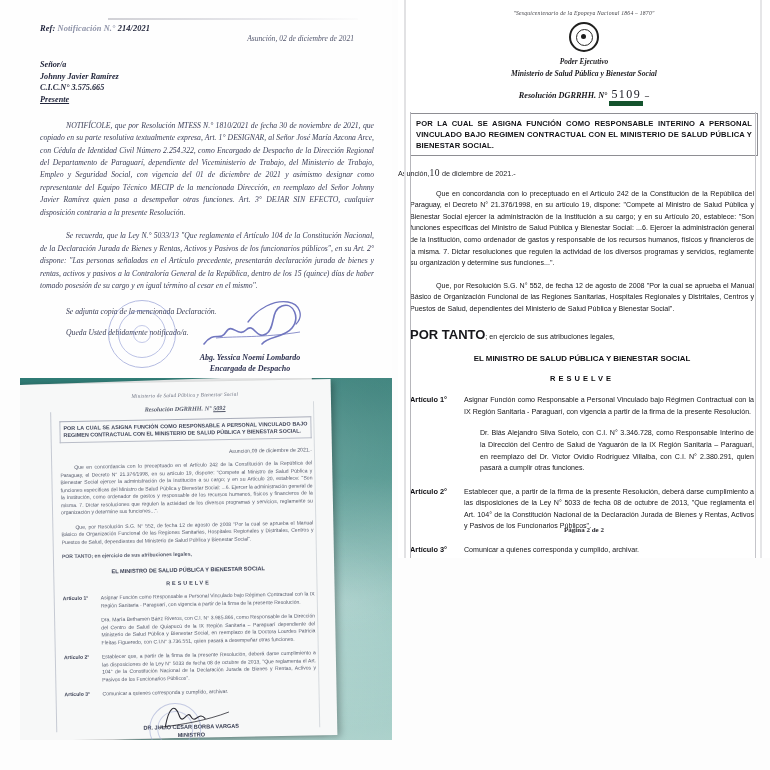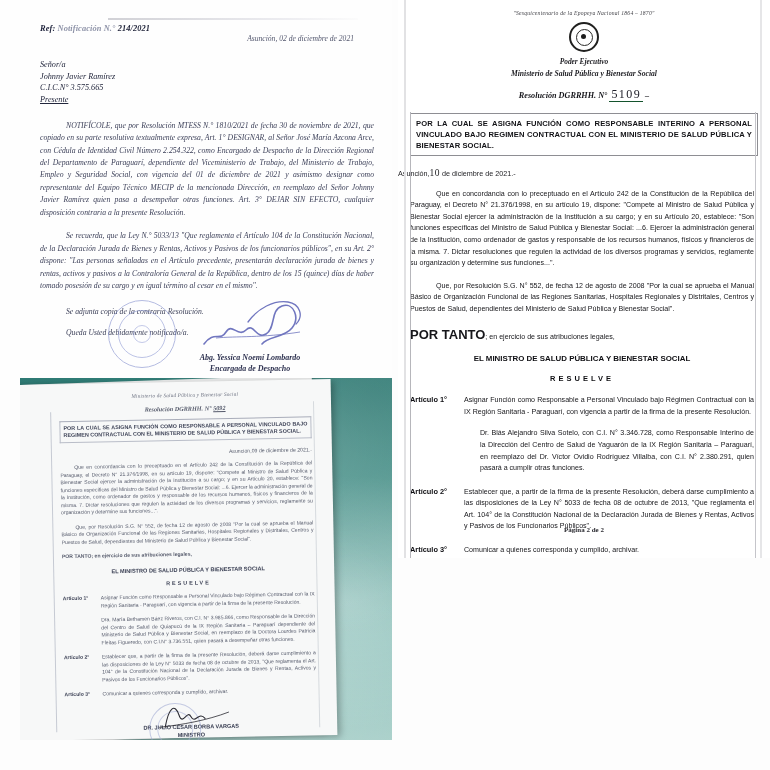--- a/index.html
+++ b/index.html
@@ -28,21 +28,21 @@
     font-weight:bold;font-style:italic;font-size:8.4px;letter-spacing:.1px;
     color:#262a42;
   }
   .ref .faded{color:#8e93a8;font-weight:bold;}
   .ref .num{color:#1e2238;}
   .asuncion-left{
     position:absolute;right:20px;top:10px;
     font-style:italic;font-size:7.6px;color:#53576e;
   }
   .addressee{margin-top:26px;line-height:1.42;font-size:8.2px;}
-  .addressee div{font-weight:normal;font-style:italic;color:#22263c;}
+  .addressee div{font-weight:bold;font-style:italic;color:#22263c;}
   .addressee .under{text-decoration:underline;}
   .notif-body{
     margin-top:14px;font-style:italic;font-size:7.7px;line-height:1.62;
     text-align:justify;color:#3a3e57;
   }
   .notif-body p{margin:0 0 11px 0;text-indent:26px;}
   .notif-closing{
     margin-top:6px;font-style:italic;font-size:7.7px;line-height:2.0;
     color:#3a3e57;text-indent:26px;
   }
@@ -168,21 +168,21 @@
     font-size:7.4px;color:#1d1d22;line-height:1.45;
   }
   .res-poder .sub{font-weight:bold;font-size:7.6px;}
   .res-num{
     text-align:center;margin-top:8px;
     font-family:"Liberation Serif",serif;font-style:italic;font-weight:bold;
     font-size:8.2px;color:#16161b;
   }
   .res-num .hand{
     font-family:"Liberation Serif",serif;font-style:normal;font-weight:normal;
-    font-size:12px;letter-spacing:1.4px;border-bottom:1px solid #14532d;
+    font-size:12px;letter-spacing:1.4px;border-bottom:5px solid #14532d;
     padding:0 2px;color:#20202a;
   }
   .res-title{
     margin:11px 12px 0 12px;border:1px solid #8e8e93;
     padding:4px 5px;font-weight:bold;font-size:7.6px;line-height:1.45;
     text-align:justify;color:#121216;letter-spacing:.1px;
   }
   .res-date{
     margin:12px 16px 0 0;font-size:7.2px;color:#1c1c20;
   }
@@ -273,21 +273,21 @@
           <span>3.575.665</span>
         </div>
         <div class="under">Presente</div>
       </div>
 
       <div class="notif-body">
         <p>NOTIFÍCOLE, que por Resolución MTESS N.° 1810/2021 de fecha 30 de noviembre de 2021, que copiado en su parte resolutiva textualmente expresa, Art. 1° DESIGNAR, al Señor José María Azcona Arce, con Cédula de Identidad Civil Número 2.254.322, como Encargado de Despacho de la Dirección Regional del Departamento de Paraguarí, dependiente del Viceministerio de Trabajo, del Ministerio de Trabajo, Empleo y Seguridad Social, con vigencia del 01 de diciembre de 2021 y asimismo designar como representante del Equipo Técnico MECIP de la mencionada Dirección, en reemplazo del Señor Johnny Javier Ramírez quien pasa a desempeñar otras funciones. Art. 3° DEJAR SIN EFECTO, cualquier disposición contraria a la presente Resolución.</p>
         <p>Se recuerda, que la Ley N.° 5033/13 "Que reglamenta el Artículo 104 de la Constitución Nacional, de la Declaración Jurada de Bienes y Rentas, Activos y Pasivos de los funcionarios públicos", en su Art. 2° dispone: "Las personas señaladas en el Artículo precedente, presentarán declaración jurada de bienes y rentas, activos y pasivos a la Contraloría General de la República, dentro de los 15 (quince) días de haber tomado posesión de su cargo y en igual término al cesar en el mismo".</p>
       </div>
 
-      <div class="notif-closing">Se adjunta copia de la contraria Resolución.</div>
+      <div class="notif-closing">Se adjunta copia de la mencionada Declaración.</div>
       <div class="notif-closing">Queda Usted debidamente notificado/a.</div>
     </div>
 
     <div class="stamp-round"></div>
 
     <svg class="sig-scribble" viewBox="0 0 128 62">
       <path d="M8 52 C18 38 24 50 30 40 C36 30 42 46 50 38 C58 30 60 48 70 42
                C80 36 74 18 86 14 C98 10 104 26 96 36 C88 46 72 44 66 52" fill="none" stroke="#3b43a8" stroke-width="1.6" stroke-linecap="round"></path>
       <path d="M52 30 C62 16 78 8 92 10 C104 12 108 24 100 32" fill="none" stroke="#3b43a8" stroke-width="1.3" stroke-linecap="round"></path>
       <path d="M20 46 C40 44 66 46 104 40" fill="none" stroke="#3b43a8" stroke-width="1" opacity=".8"></path>

